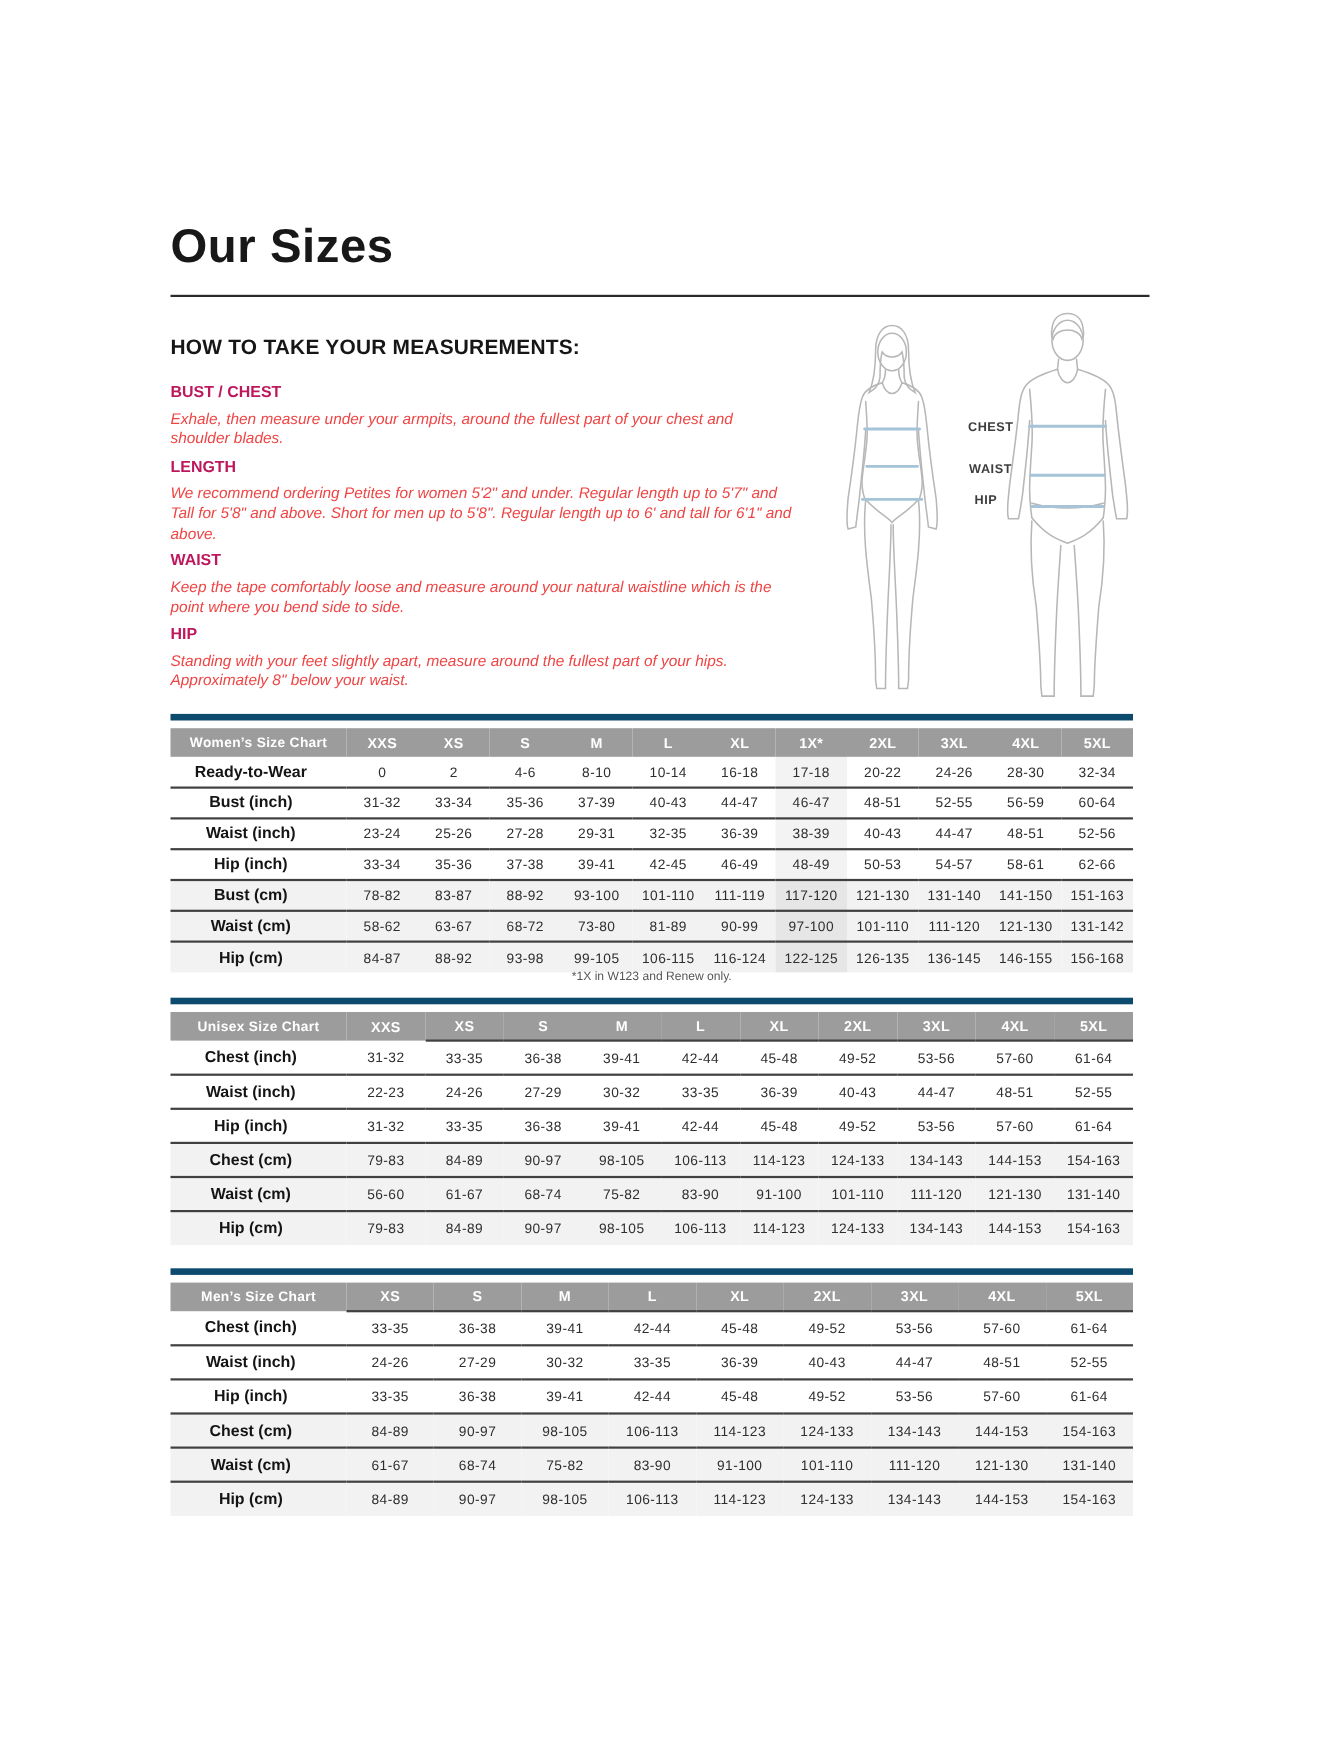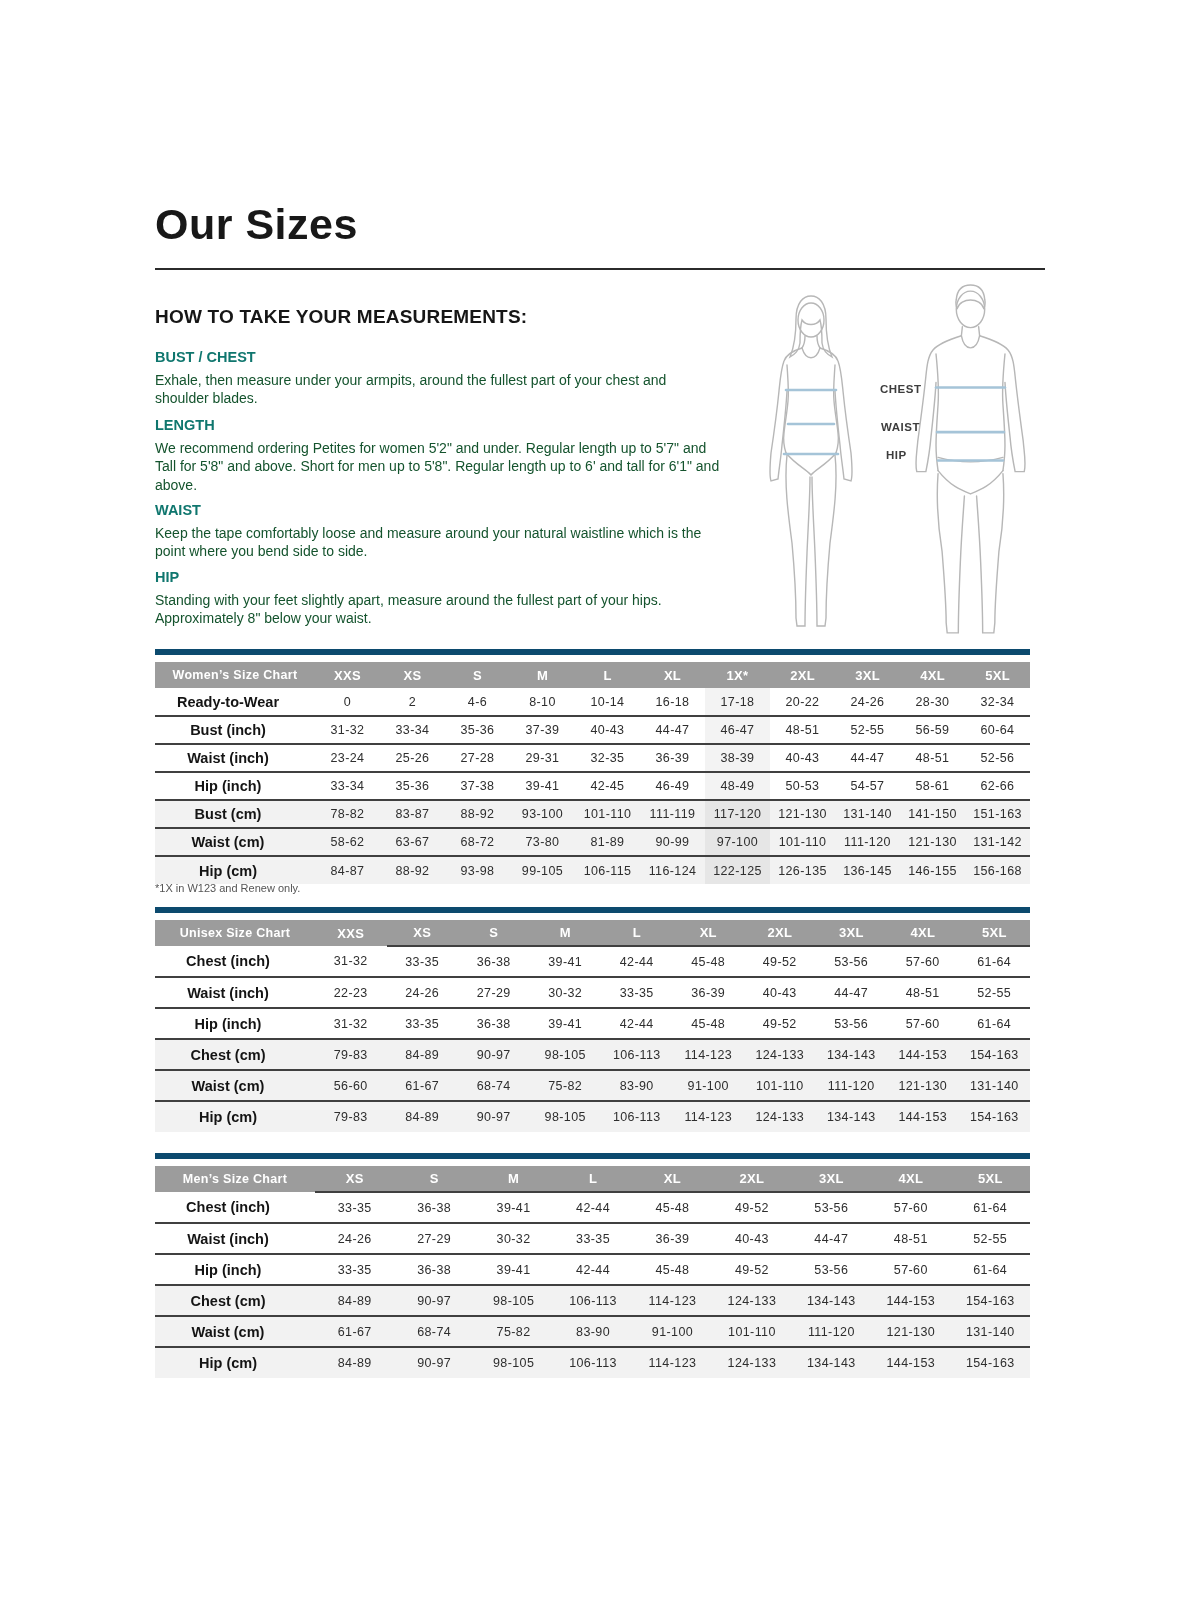--- a/index.html
+++ b/index.html
@@ -13,42 +13,42 @@
   html,body{background:#fff;}
   body{font-family:"Liberation Sans","DejaVu Sans",sans-serif;color:#1d1d1d;}
   .page{position:relative;width:1200px;height:1600px;background:#fff;overflow:hidden;}
 
   h1.title{position:absolute;left:155px;top:200px;font-size:43px;font-weight:800;letter-spacing:.5px;color:#181818;}
   .title-rule{position:absolute;left:155px;top:268px;width:890px;height:2px;background:#2b2b2b;}
 
   .howto{position:absolute;left:155px;top:306px;font-size:19px;font-weight:800;letter-spacing:.2px;color:#161616;}
 
   .sec{position:absolute;left:155px;width:568px;}
-  .sec-label{font-size:14.5px;font-weight:800;color:#0f766e;margin-bottom:6px;}
-  .sec-text{font-size:14px;line-height:1.32;color:#14532d;}
+  .sec-label{font-size:14.5px;font-weight:800;color:#be185d;margin-bottom:6px;}
+  .sec-text{font-size:14px;line-height:1.32;color:#ef4444;font-style:italic;}
 
   
   .figure{position:absolute;}
   .figure path,.figure ellipse{stroke:#b7b7b7;stroke-width:1.4;fill:none;stroke-linecap:round;}
   .figure .mline{stroke:var(--mline);stroke-width:2.6;}
   .fig-label{position:absolute;font-size:11.5px;font-weight:700;letter-spacing:.5px;color:#3d3d3d;}
 
   
   .tbl-wrap{position:absolute;left:155px;width:875px;border-top:6px solid #0c4a6e;padding-top:7px;}
   table{width:875px;border-collapse:collapse;table-layout:fixed;}
   thead th{background:var(--header-bg);color:#fff;font-size:13px;font-weight:700;height:26px;letter-spacing:.3px;}
   thead th.lbl-col{font-size:12.5px;}
   thead th.hdr-underline{border-bottom:2px solid var(--row-border);}
   tbody td{height:28px;text-align:center;font-size:12.5px;letter-spacing:.4px;color:#2e2e2e;}
   tbody td.row-label{font-size:14.5px;font-weight:700;color:#141414;text-align:center;padding-right:14px;letter-spacing:0;}
   tbody tr:not(:last-child) td{border-bottom:2px solid var(--row-border);}
   tbody tr.stripe{background:var(--stripe);}
   tbody td.hl{background:var(--hl);}
   .tall-rows tbody td{height:31px;}
-  .footnote{position:absolute;left:155px;top:882px;width:875px;text-align:left;font-size:11px;color:#555;}
+  .footnote{position:absolute;left:155px;top:882px;width:875px;text-align:center;font-size:11px;color:#555;}
 </style>
 </head>
 <body>
 
 <div class="page">
 
   <h1 class="title">Our Sizes</h1>
   <div class="title-rule"></div>
 
   <div class="howto">HOW TO TAKE YOUR MEASUREMENTS:</div>

